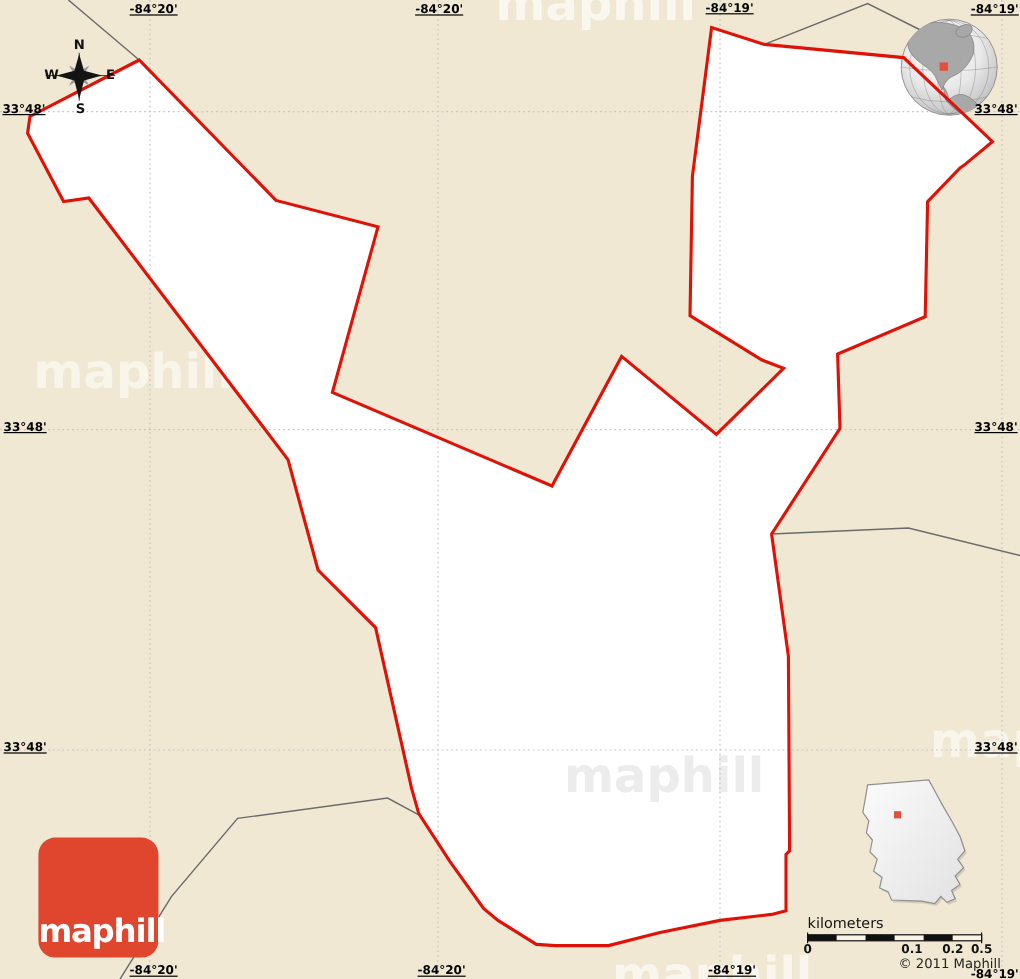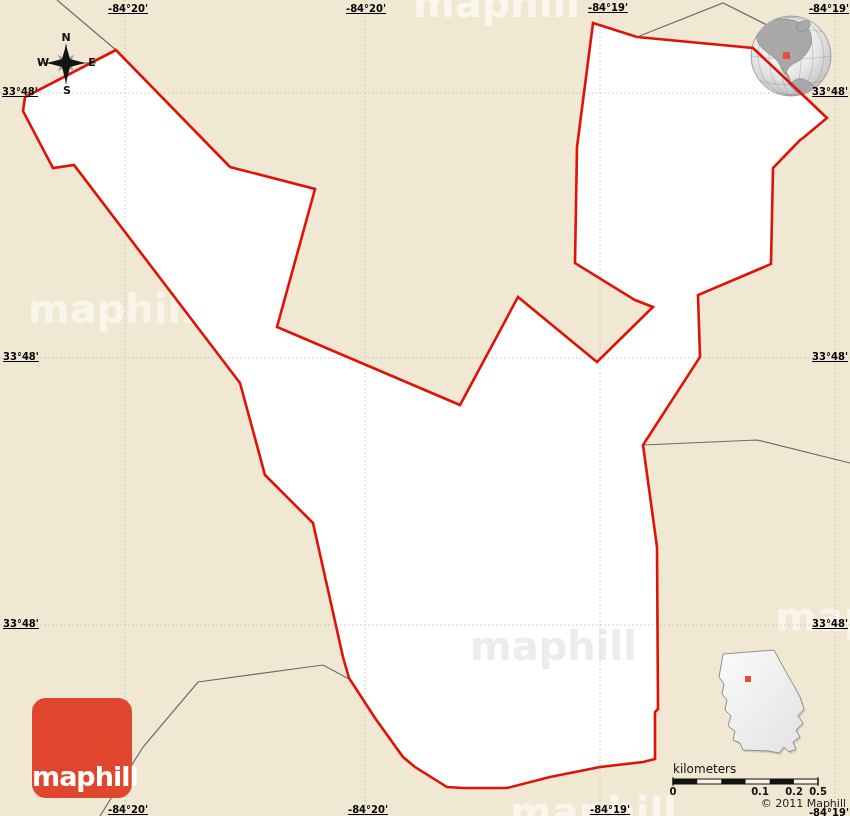--- a/index.html
+++ b/index.html
@@ -27,21 +27,21 @@
   .scale-title{
     position:absolute;left:673px;top:762px;width:145px;text-align:left;
     font:12px "DejaVu Sans","Liberation Sans",sans-serif;color:#111;z-index:5;
   }
   .scale-tick{
     position:absolute;top:786px;transform:translateX(-50%);
     font:bold 10px "DejaVu Sans","Liberation Sans",sans-serif;color:#111;z-index:5;
   }
   .st0{left:673px;} .st1{left:760px;} .st2{left:754px;margin-left:40px;} .st3{left:818px;}
   .copyright{
-    position:absolute;right:4px;top:797px;
+    position:absolute;right:16px;top:797px;
     font:11px "DejaVu Sans","Liberation Sans",sans-serif;color:#222;z-index:6;
   }
   .logo{
     position:absolute;left:32px;top:698px;width:100px;height:100px;
     background:#e0452e;border-radius:14px;z-index:7;cursor:pointer;
   }
   .logo span{
     position:absolute;left:0;right:0;bottom:6px;text-align:center;
     font:bold 27px "DejaVu Sans","Liberation Sans",sans-serif;
     color:#fff;letter-spacing:-1px;

